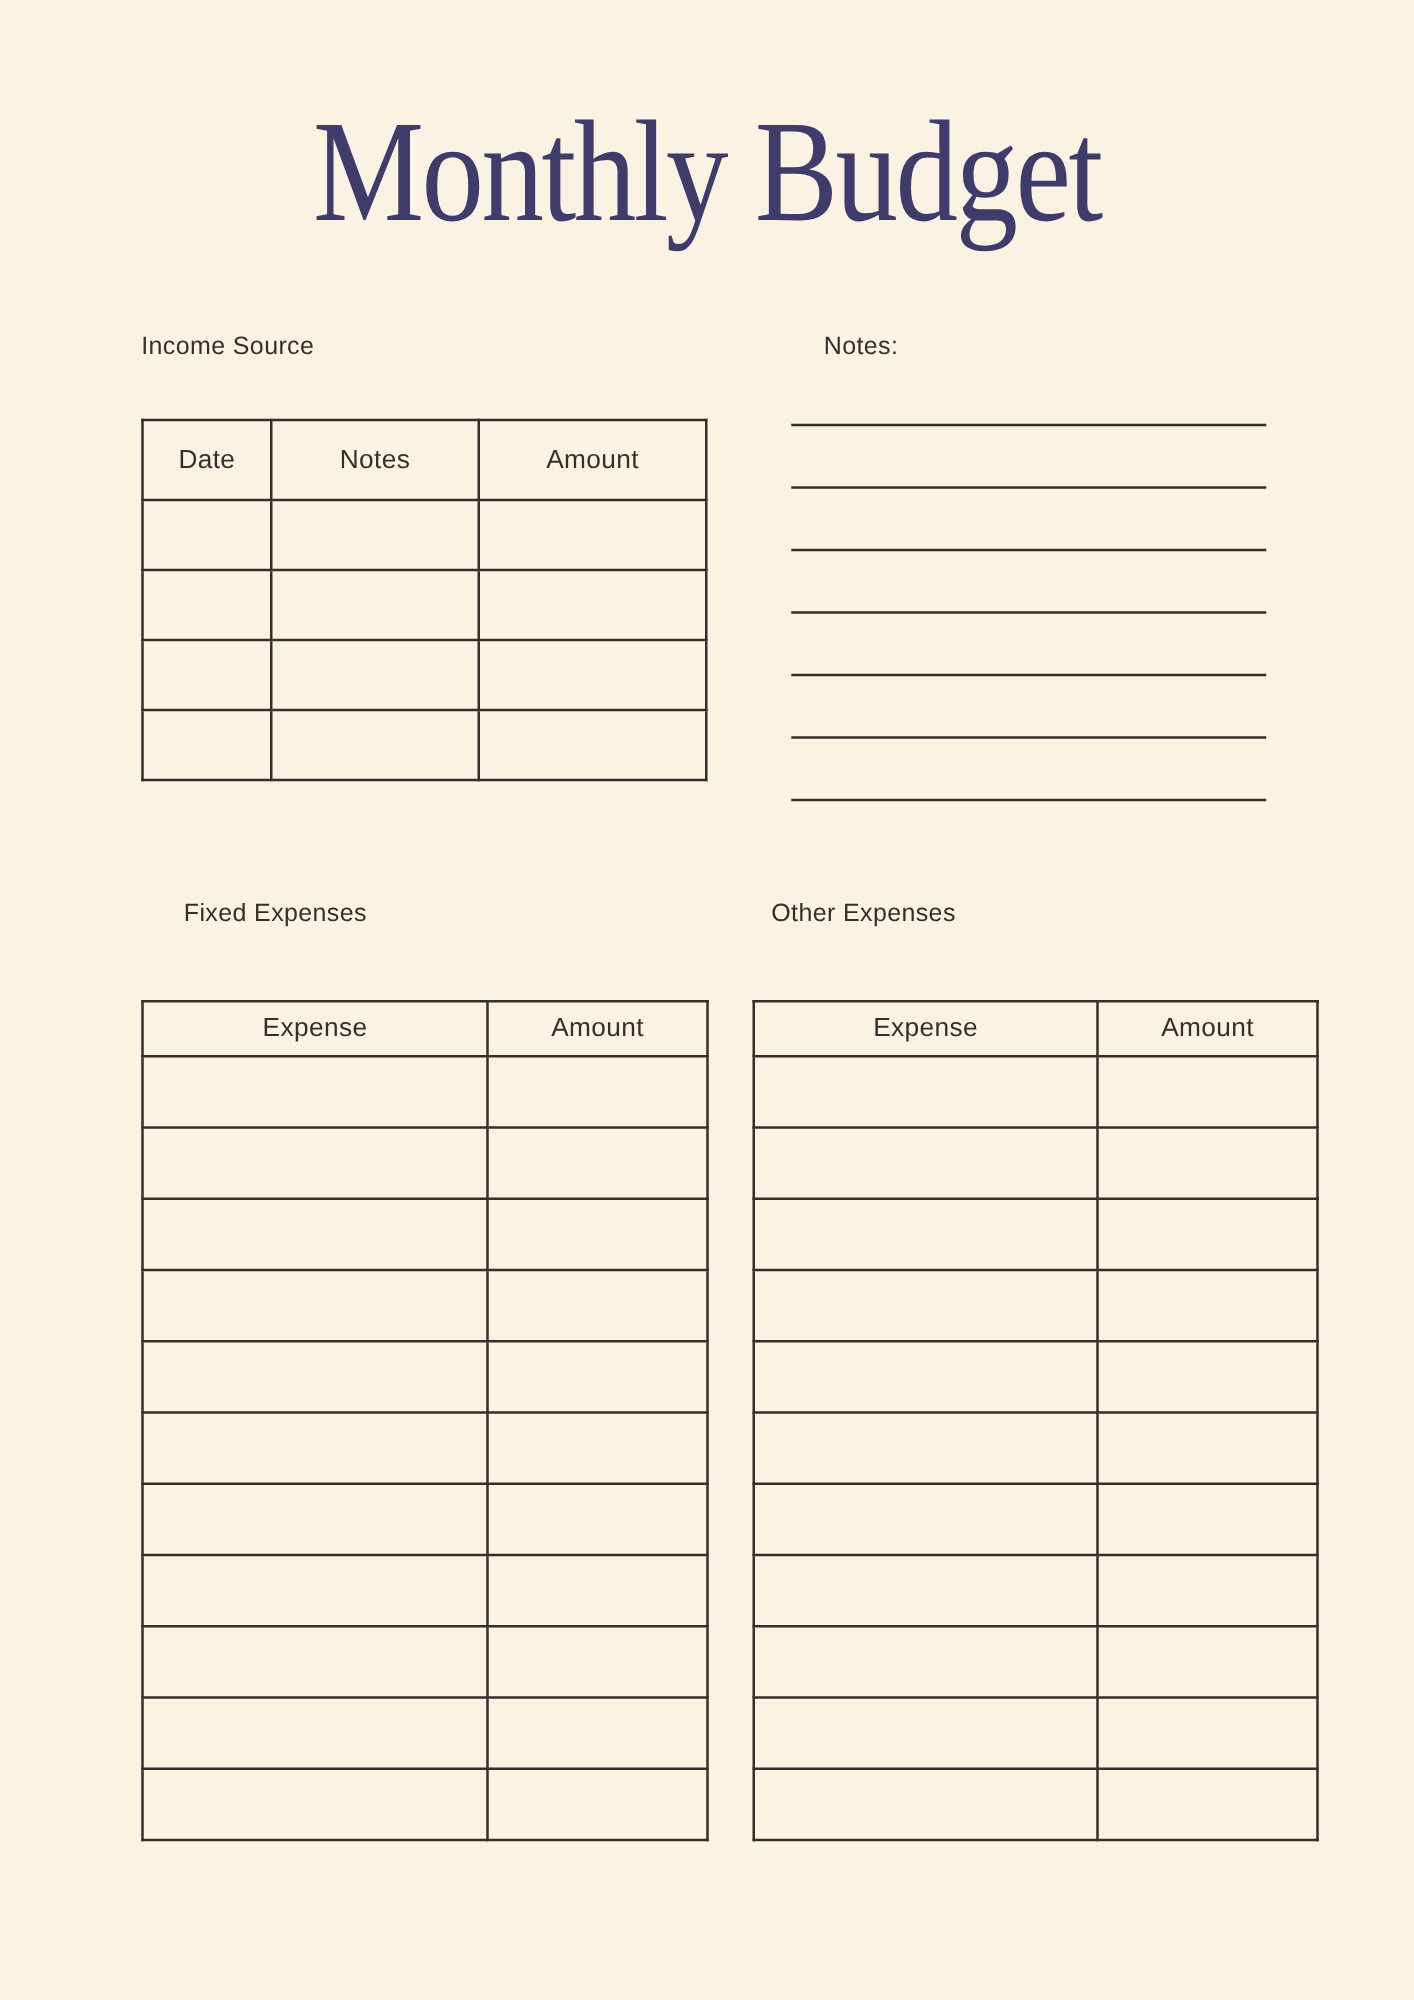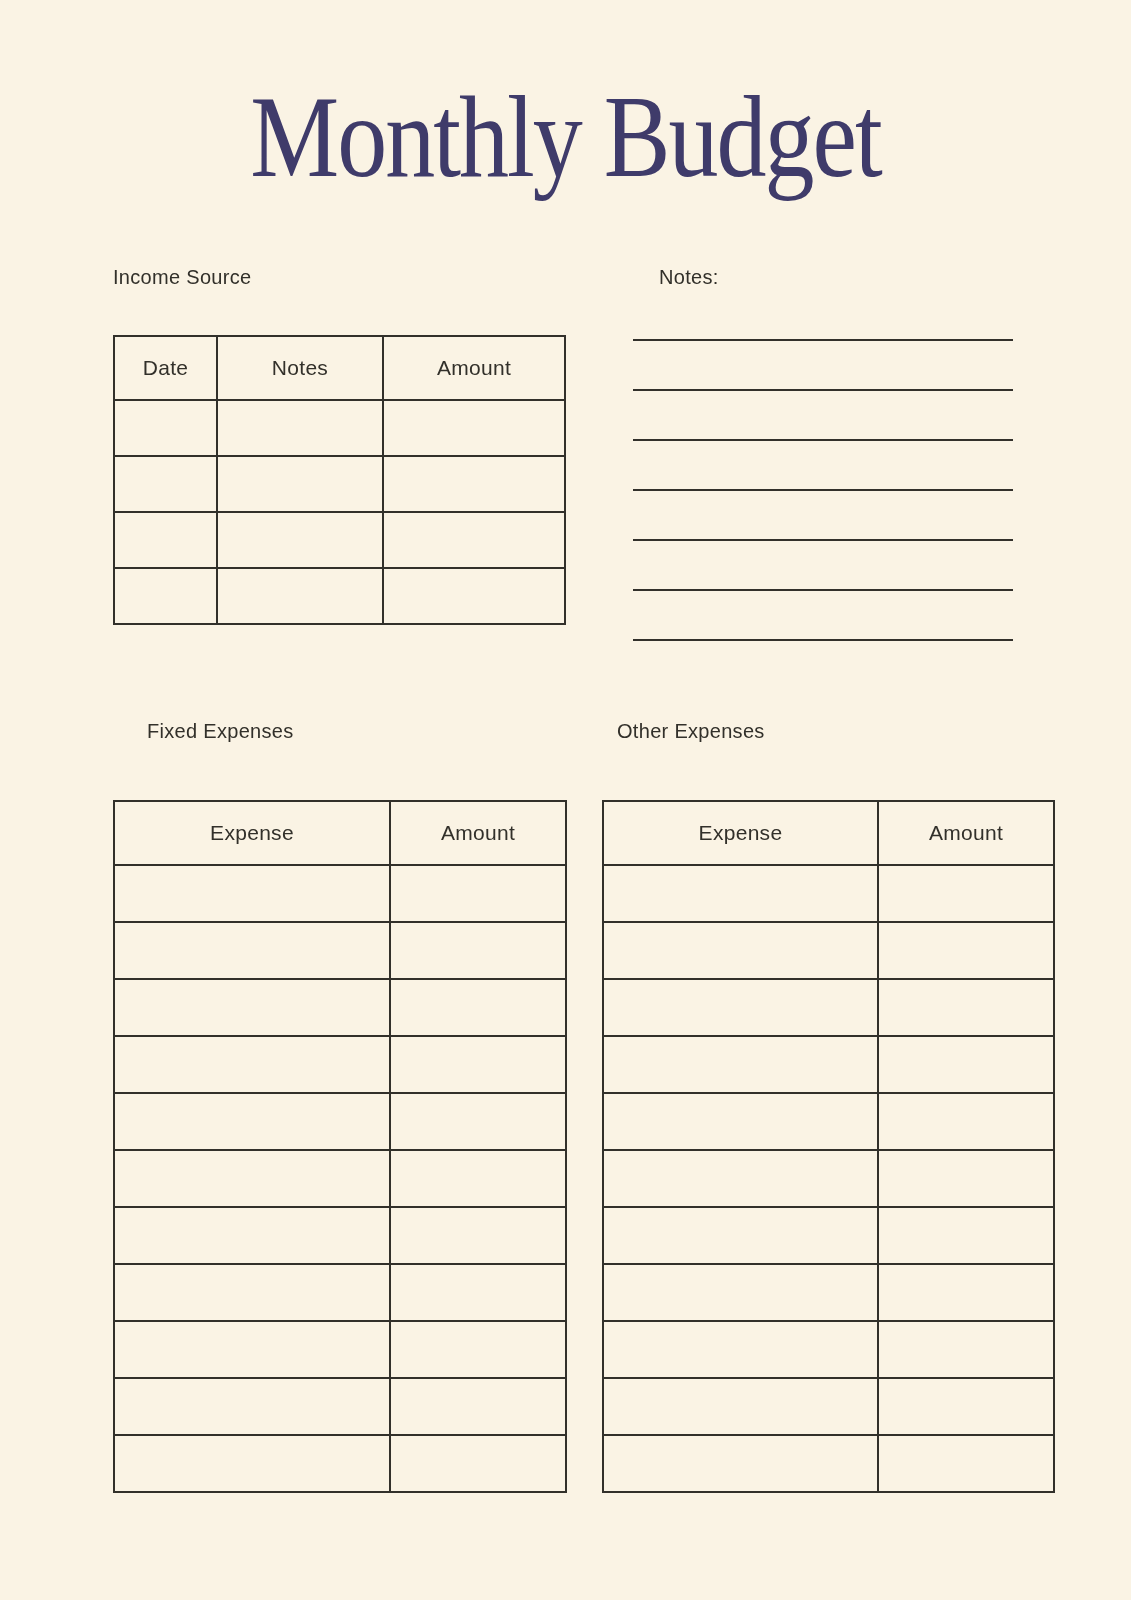--- a/index.html
+++ b/index.html
@@ -62,21 +62,21 @@
     text-align: center;
     vertical-align: middle;
     color: var(--ink);
   }
   .income-table { left: 113px; top: 335px; width: 451px; }
   .income-table th { height: 64px; }
   .income-table td { height: 56px; }
 
   .fixed-table { left: 113px; top: 800px; width: 452px; }
   .other-table { left: 602px; top: 800px; width: 451px; }
-  .fixed-table th, .other-table th { height: 64px; }
+  .fixed-table th, .other-table th { height: 44px; }
   .fixed-table td, .other-table td { height: 57px; }
 
   .notes-lines {
     position: absolute;
     left: 633px;
     top: 291px;
     width: 380px;
   }
   .note-line {
     height: 50px;

